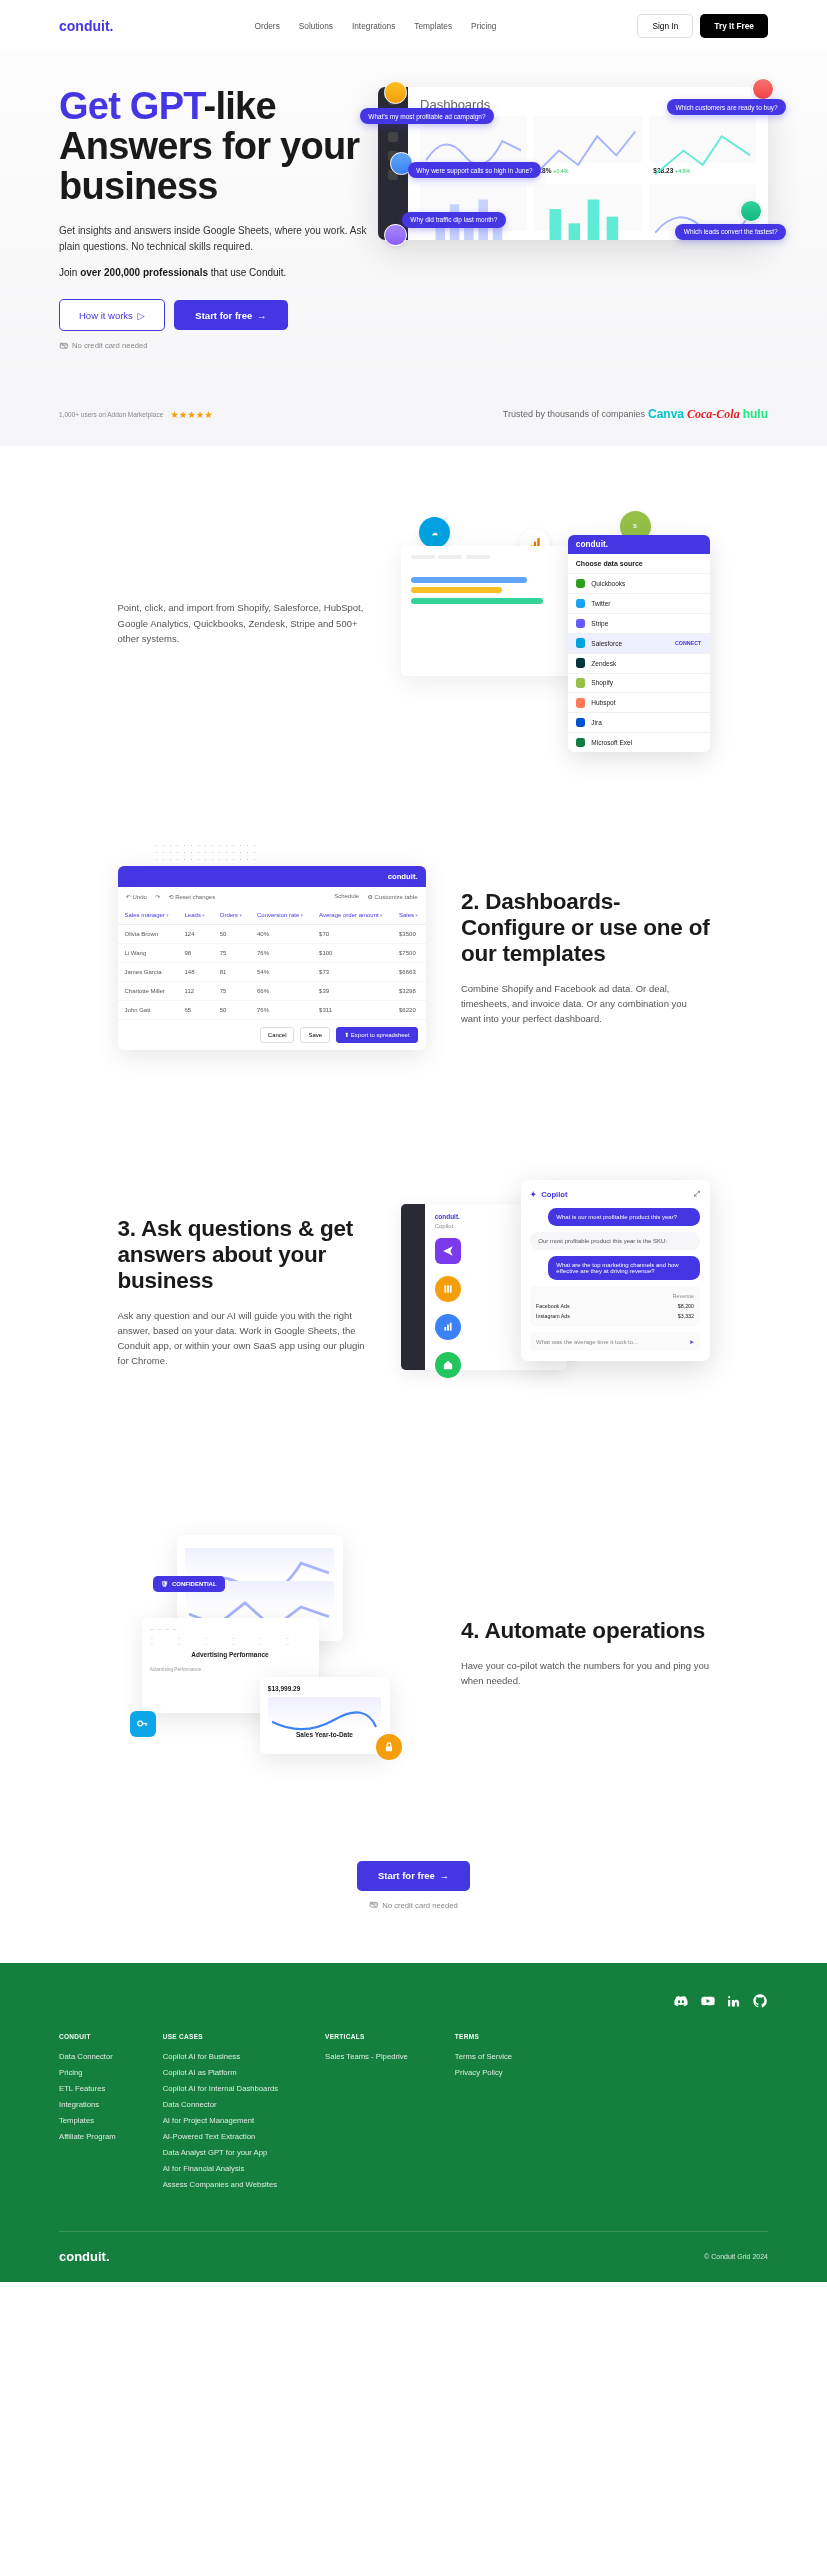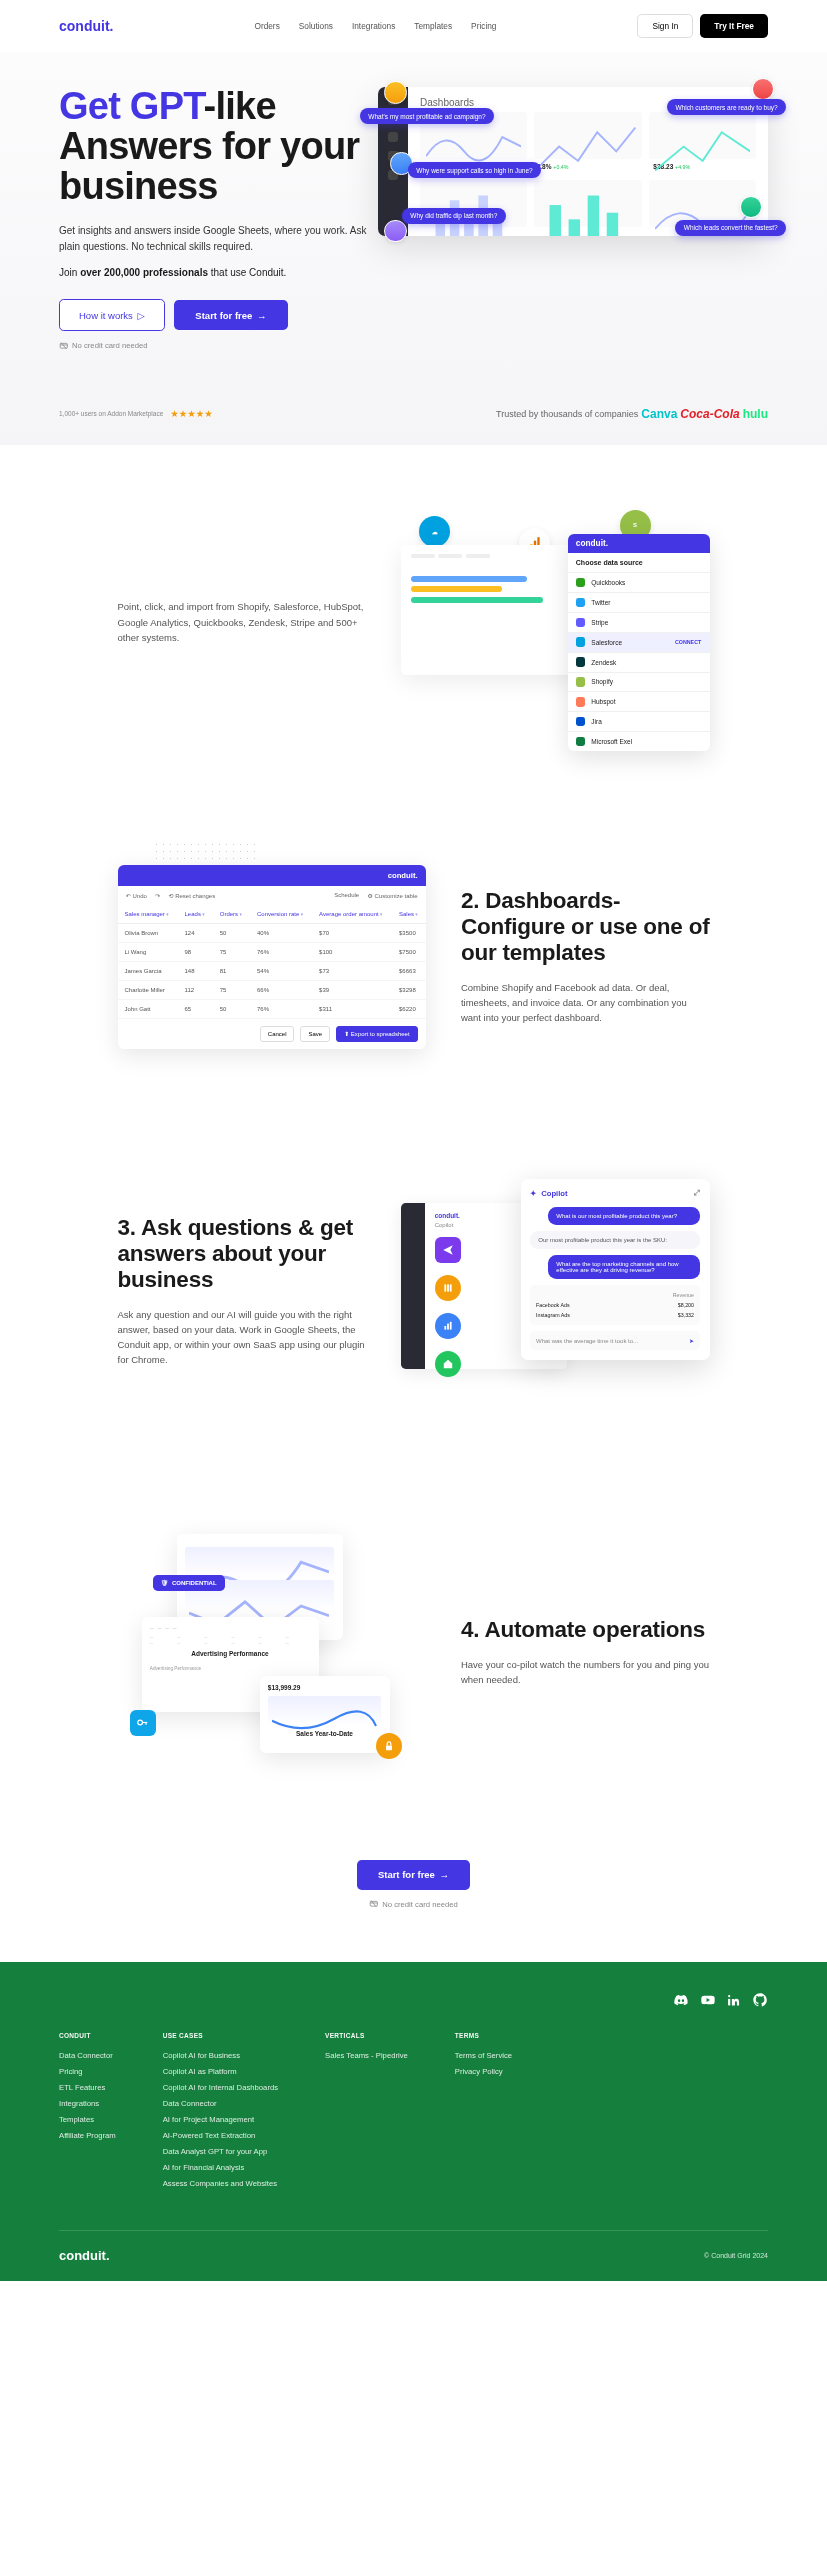--- a/index.html
+++ b/index.html
@@ -29,39 +29,39 @@
 .btn-primary { padding: 9.5px 21px; background: #4437E3; color: #fff; border: none; border-radius: 4.7px; font-size: 9.5px; font-weight: 600; cursor: pointer; display: flex; align-items: center; gap: 4.7px; }
 .no-cc { display: flex; align-items: center; gap: 3.5px; font-size: 7.7px; color: #888; }
 .no-cc svg { width: 9.5px; height: 9.5px; }
 
 .hero-right { flex: 1; position: relative; }
 .dash-card { background: #fff; border-radius: 7px; box-shadow: 0 12px 35px rgba(0,0,0,0.12); padding: 0; overflow: hidden; }
 .dash-inner { display: flex; }
 .dash-side { width: 30px; background: #2a2a35; padding: 7px 0; display: flex; flex-direction: column; gap: 8.3px; align-items: center; }
 .dash-side-dot { width: 10.6px; height: 10.6px; background: #444; border-radius: 2.4px; }
 .dash-main { flex: 1; padding: 9.5px 12px; }
-.dash-title { font-size: 10px; color: #666; margin-bottom: 4px; }
+.dash-title { font-size: 13px; color: #666; margin-bottom: 4px; }
 .dash-grid { display: grid; grid-template-columns: 1fr 1fr 1fr; gap: 7px; }
 .dash-cell { background: #fafafa; border-radius: 3.5px; height: 47px; position: relative; }
 .chart-line { position: absolute; inset: 6px; }
 .stat-row { display: flex; gap: 14px; padding: 4.7px 0; font-size: 6.5px; }
 .stat { flex: 1; }
 .stat .v { font-weight: 600; }
 .stat .g { color: #22c55e; font-size: 5.3px; }
 .bubble { position: absolute; background: #4437E3; color: #fff; padding: 4.7px 8.3px; border-radius: 10.6px; font-size: 6.5px; white-space: nowrap; box-shadow: 0 2.4px 7px rgba(68,55,227,0.3); }
 .avatar { width: 22.5px; height: 22.5px; border-radius: 50%; background: #ccc; border: 1.8px solid #fff; box-shadow: 0 1.2px 4.7px rgba(0,0,0,0.1); position: absolute; }
 
 .social-row { display: flex; align-items: center; justify-content: space-between; max-width: 710px; margin: 33px auto 0; padding-top: 14px; }
 .rating { display: flex; align-items: center; gap: 7px; }
 .rating-text { font-size: 6.5px; color: #888; }
 .stars { color: #f59e0b; font-size: 9.5px; }
 .trusted { display: flex; align-items: center; gap: 3px; font-size: 9px; color: #666; }
 .brand-logo { font-weight: 700; font-size: 12px; }
 .canva { color: #00c4cc; }
-.cocacola { color: #e41e26; font-family: Liberation Sans, sans-serif; font-style: italic; }
+.cocacola { color: #e41e26; font-family: Liberation Serif, serif; font-style: italic; }
 .hulu { color: #1ce783; }
 
 
 .section { padding: 65px 59px; max-width: 710px; margin: 0 auto; display: flex; gap: 35px; align-items: center; }
 .section.rev { flex-direction: row-reverse; }
 .sec-text { flex: 0 0 42%; }
 .sec-title { font-size: 22.5px; font-weight: 700; line-height: 1.15; letter-spacing: -0.01em; margin-bottom: 14px; }
 .sec-body { font-size: 9.5px; line-height: 1.6; color: #555; }
 .sec-visual { flex: 1; position: relative; }
 

